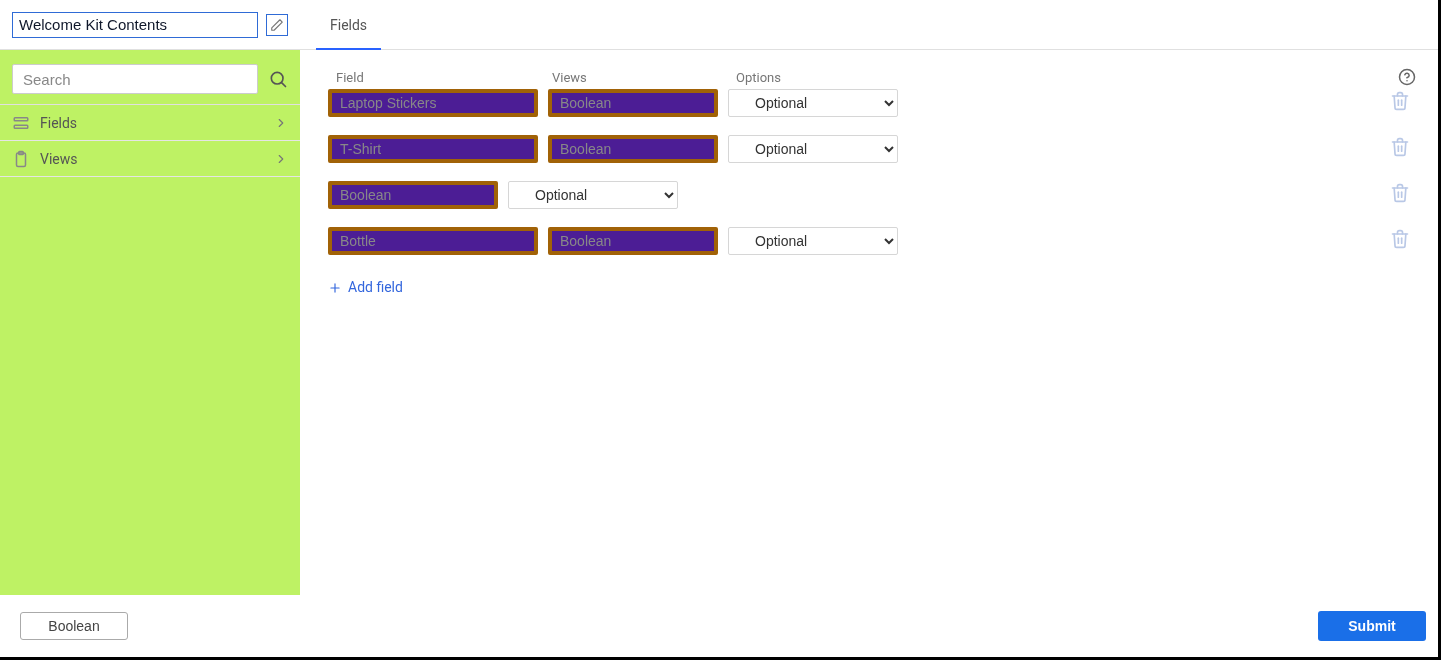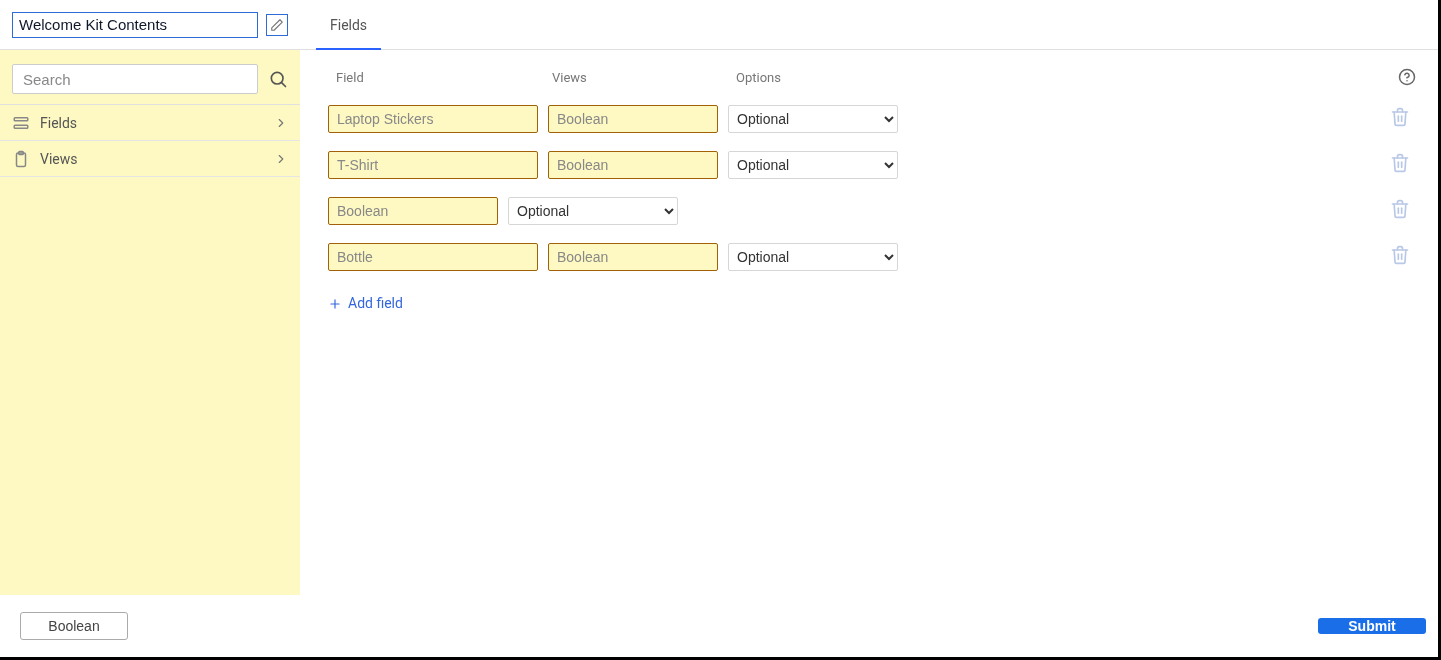--- a/index.html
+++ b/index.html
@@ -77,21 +77,21 @@
       height: 2px;
       background: #2962ff;
     }
     .main-row {
       flex: 1;
       display: flex;
       min-height: 0;
     }
     .sidebar {
       width: 300px;
-      background: #fef9c3;
+      background: #bef264;
       display: flex;
       flex-direction: column;
     }
     .search-row {
       display: flex;
       align-items: center;
       padding: 14px 12px 10px 12px;
       gap: 10px;
     }
     .search-input {
@@ -150,52 +150,52 @@
       right: 22px;
       width: 18px;
       height: 18px;
       color: #666;
       cursor: pointer;
     }
     .fields-header {
       display: flex;
       gap: 10px;
       margin-left: 0;
-      margin-bottom: 20px;
+      margin-bottom: 4px;
       color: #777;
       font-size: 13px;
     }
     .col-field { width: 210px; padding-left: 8px;}
     .col-type  { width: 170px; padding-left: 4px;}
     .col-opts  { width: 170px; padding-left: 8px;}
 
     .field-rows { display: flex; flex-direction: column; gap: 18px; margin-top: 4px;}
     .field-row {
       display: flex;
       align-items: center;
       gap: 10px;
       position: relative;
     }
     .field-row input[type="text"] {
       height: 28px;
-      border: 1px solid #a16207;
+      border: 4px solid #a16207;
       border-radius: 2px;
       padding: 2px 8px;
       font-size: 14px;
       color: #888;
-      background: #fef9c3;
+      background: #4c1d95;
     }
     .inp-field { width: 210px; }
     .inp-type  { width: 170px; }
     .inp-opts  {
       width: 170px;
       height: 28px;
       border: 1px solid #d6d6d6;
       border-radius: 2px;
-      padding: 2px 4px;
+      padding: 2px 22px;
       font-size: 14px;
       color: #333;
       background: #fff;
     }
     .trash-btn {
       position: absolute;
       right: 0;
       top: 2px;
       width: 20px;
       height: 20px;
@@ -230,21 +230,21 @@
       height: 28px;
       border: 1px solid #aaa;
       border-radius: 3px;
       background: #fff;
       color: #444;
       font-size: 14px;
       cursor: pointer;
     }
     .submit-btn {
       width: 108px;
-      height: 16px;
+      height: 30px;
       border: none;
       border-radius: 3px;
       background: #1a6fe8;
       color: #fff;
       font-weight: 600;
       font-size: 14px;
       cursor: pointer;
     }
     svg { display: block; }
   </style>

